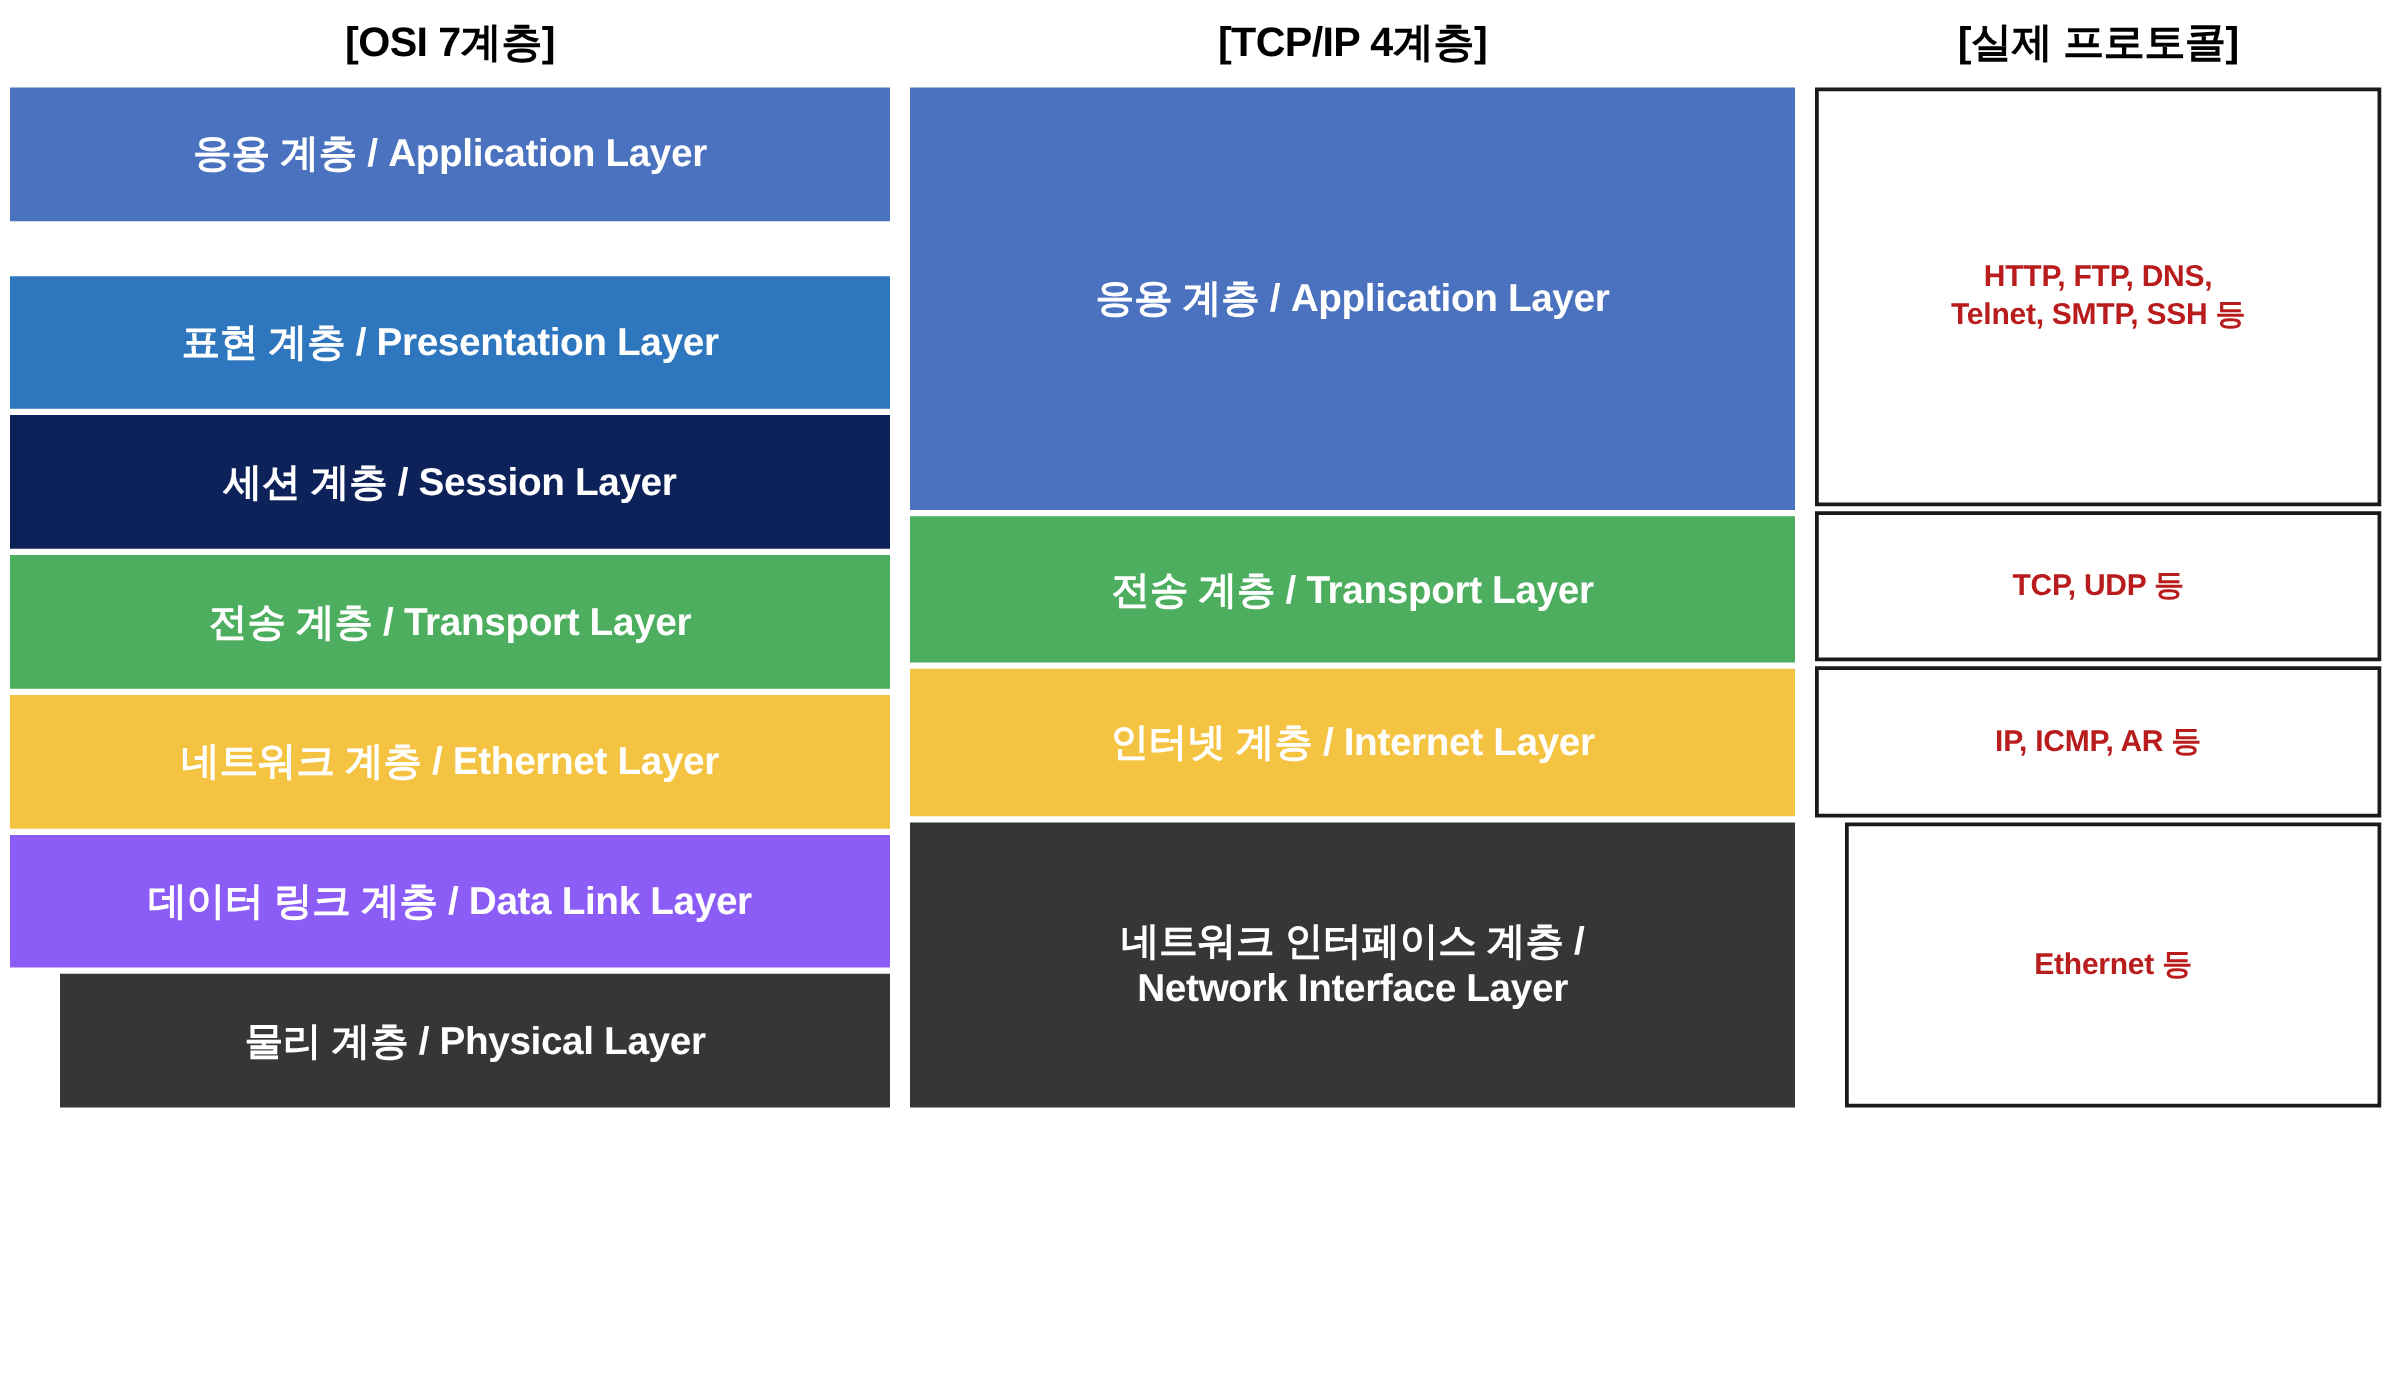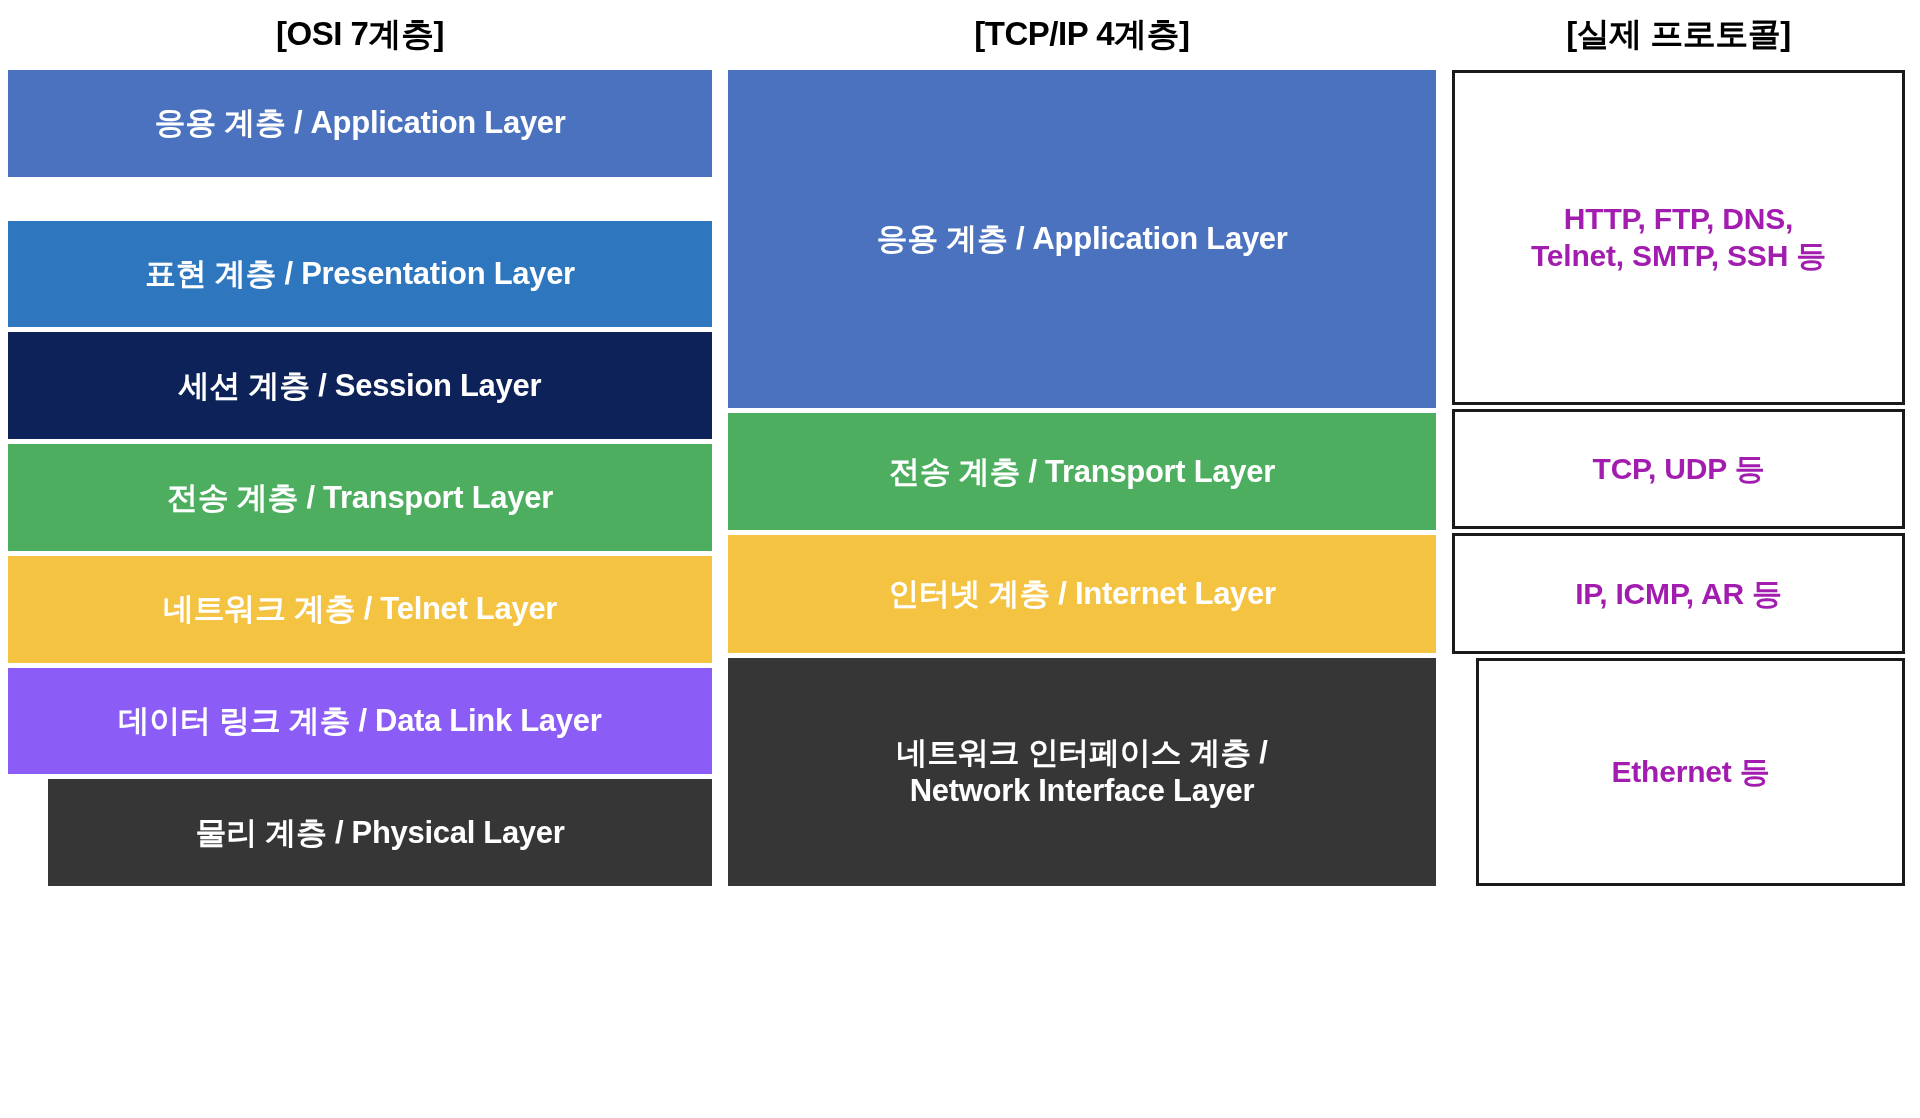--- a/index.html
+++ b/index.html
@@ -66,24 +66,24 @@
     padding: 4px 10px;
     white-space: pre-line;
   }
 
   .proto-box {
     box-sizing: border-box;
     display: flex;
     align-items: center;
     justify-content: center;
     text-align: center;
-    color: #a21caf;
+    color: #b91c1c;
     background: #ffffff;
     border: 3px solid #1a1a1a;
-    font-size: 30px;
+    font-size: 24px;
     font-weight: bold;
     line-height: 1.25;
     letter-spacing: -0.2px;
     padding: 4px 8px;
     white-space: pre-line;
   }
 
   
   .gap-4  { height: 4px;  flex: none; }
   .gap-5  { height: 5px;  flex: none; }
@@ -105,21 +105,21 @@
 
     <div class="layer-box" style="background-color: rgb(46, 118, 190); flex: 1 1 0px; margin-top: 39px;">표현 계층 / Presentation Layer</div>
     <div class="gap-5"></div>
 
     <div class="layer-box" style="background-color: rgb(12, 34, 89); flex: 1 1 0px;">세션 계층 / Session Layer</div>
     <div class="gap-5"></div>
 
     <div class="layer-box" style="background-color: rgb(76, 174, 94); flex: 1 1 0px;">전송 계층 / Transport Layer</div>
     <div class="gap-5"></div>
 
-    <div class="layer-box" style="background-color: rgb(245, 195, 66); flex: 1 1 0px;">네트워크 계층 / Telnet Layer</div>
+    <div class="layer-box" style="background-color: rgb(245, 195, 66); flex: 1 1 0px;">네트워크 계층 / Ethernet Layer</div>
     <div class="gap-5"></div>
 
     <div class="layer-box" style="background-color: #8b5cf6; flex: 1 1 0px;">데이터 링크 계층 / Data Link Layer</div>
     <div class="gap-5"></div>
 
     <div class="layer-box" style="background-color: rgb(54, 54, 54); flex: 1 1 0px; margin-left: 40px;">물리 계층 / Physical Layer</div>
   </div>
 
   <div class="column" id="col-tcpip">
     <div class="layer-box" style="background-color: rgb(74, 114, 190); flex: 3 1 0px;">응용 계층 / Application Layer</div>

